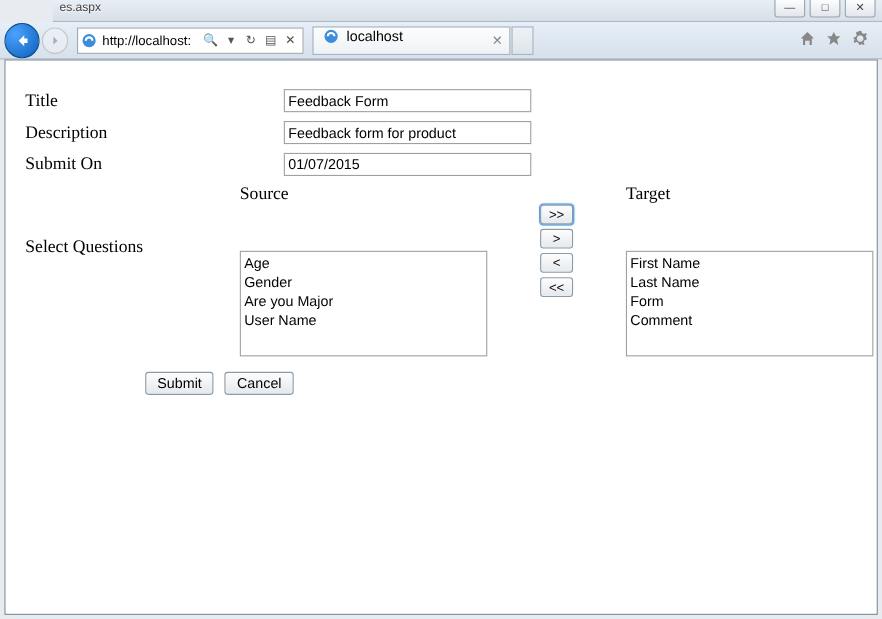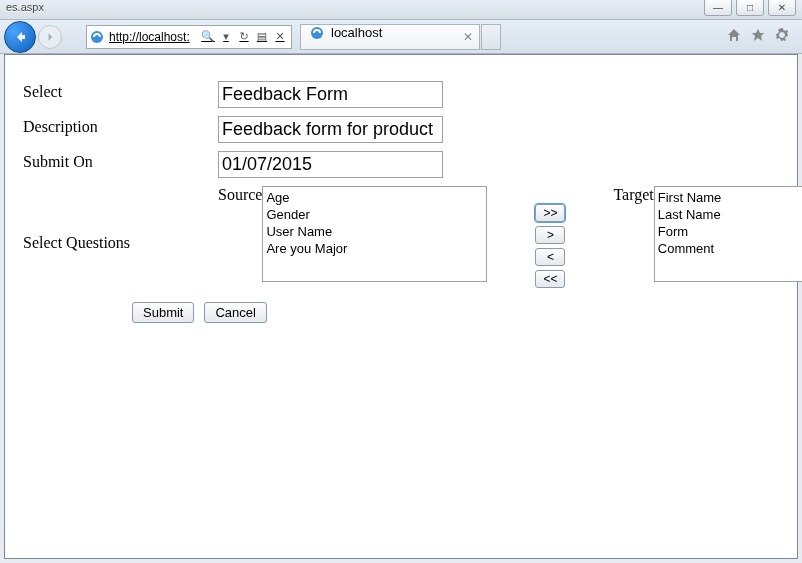--- a/index.html
+++ b/index.html
@@ -11,20 +11,21 @@
     width: 802px;
     height: 563px;
     overflow: hidden;
   }
   
   .titlebar {
     height: 20px;
     background: linear-gradient(#e8eef5, #d7dfe7);
     border-bottom: 1px solid #b0b8c0;
     position: relative;
+    margin-left: 48px;
   }
   .titlebar-text {
     position: absolute;
     left: 6px; top: 1px;
     font-size: 11px;
     color: #444;
     text-shadow: 0 1px 0 #fff;
   }
   .win-buttons {
     position: absolute;
@@ -68,22 +69,21 @@
     opacity: 0.6;
   }
   .nav-fwd svg { fill: #888; }
   .addr-wrap {
     flex: 0 0 auto;
     display: flex;
     align-items: center;
     height: 24px;
     border: 1px solid #a0a8b0;
     background: #fff;
-    margin-left: 22px;
-    text-decoration: underline;
+    margin-left: 6px;
   }
   .addr-icon {
     width: 20px;
     display: flex; align-items: center; justify-content: center;
   }
   .addr-input {
     border: none; outline: none;
     font-size: 12px;
     width: 90px;
     padding: 2px 2px;
@@ -142,26 +142,27 @@
     margin-bottom: 8px;
   }
   .row-label {
     width: 195px;
     flex-shrink: 0;
     padding-top: 2px;
   }
   .text-input {
     width: 225px;
     font-family: Arial, sans-serif;
-    font-size: 18px;
+    font-size: 13px;
     padding: 2px 3px;
     border: 1px solid #a0a0a0;
+    margin-left: 40px;
   }
   .picker-row { align-items: flex-start; margin-top: 6px; }
-  .picker-col { display: flex; flex-direction: row; }
+  .picker-col { display: flex; flex-direction: column; gap: 40px; }
   .picker-header {
     font-family: "Times New Roman", serif;
     font-size: 16px;
     margin-bottom: 2px;
   }
   .listbox {
     width: 225px;
     height: 96px;
     border: 1px solid #a0a0a0;
     font-family: Arial, sans-serif;
@@ -276,21 +277,21 @@
     <span><svg width="16" height="16" viewBox="0 0 16 16">
           <path d="M8 5 a3 3 0 1 0 0.01 0 M8 1 L9 1 L9.5 3 L11.5 4 L13 3 L14 4 L13 6 L14 8 L14 9 L12 9.5 L11 11.5 L12 13 L11 14 L9 13 L8 14 L7 14 L6.5 12 L4.5 11 L3 12 L2 11 L3 9 L2 8 L2 7 L4 6.5 L5 4.5 L4 3 L5 2 Z" fill-rule="evenodd"></path>
         </svg></span>
   </div>
 </div>
 
 <div class="content-shell">
   <div class="page">
 
     <div class="row">
-      <div class="row-label">Select</div>
+      <div class="row-label">Title</div>
       <input class="text-input" value="Feedback Form" style="">
     </div>
 
     <div class="row">
       <div class="row-label">Description</div>
       <input class="text-input" value="Feedback form for product" style="">
     </div>
 
     <div class="row">
       <div class="row-label">Submit On</div>
@@ -298,22 +299,22 @@
     </div>
 
     <div class="row picker-row">
       <div class="row-label" style="padding-top:48px">Select Questions</div>
 
       <div class="picker-col">
         <div class="picker-header">Source</div>
         <div class="listbox" id="source-list">
             <div>Age</div>
             <div>Gender</div>
+            <div>Are you Major</div>
             <div>User Name</div>
-            <div>Are you Major</div>
           </div>
       </div>
 
       <div class="mover-col">
         <button class="mover-btn focus">&gt;&gt;</button>
         <button class="mover-btn">&gt;</button>
         <button class="mover-btn">&lt;</button>
         <button class="mover-btn">&lt;&lt;</button>
       </div>
 

